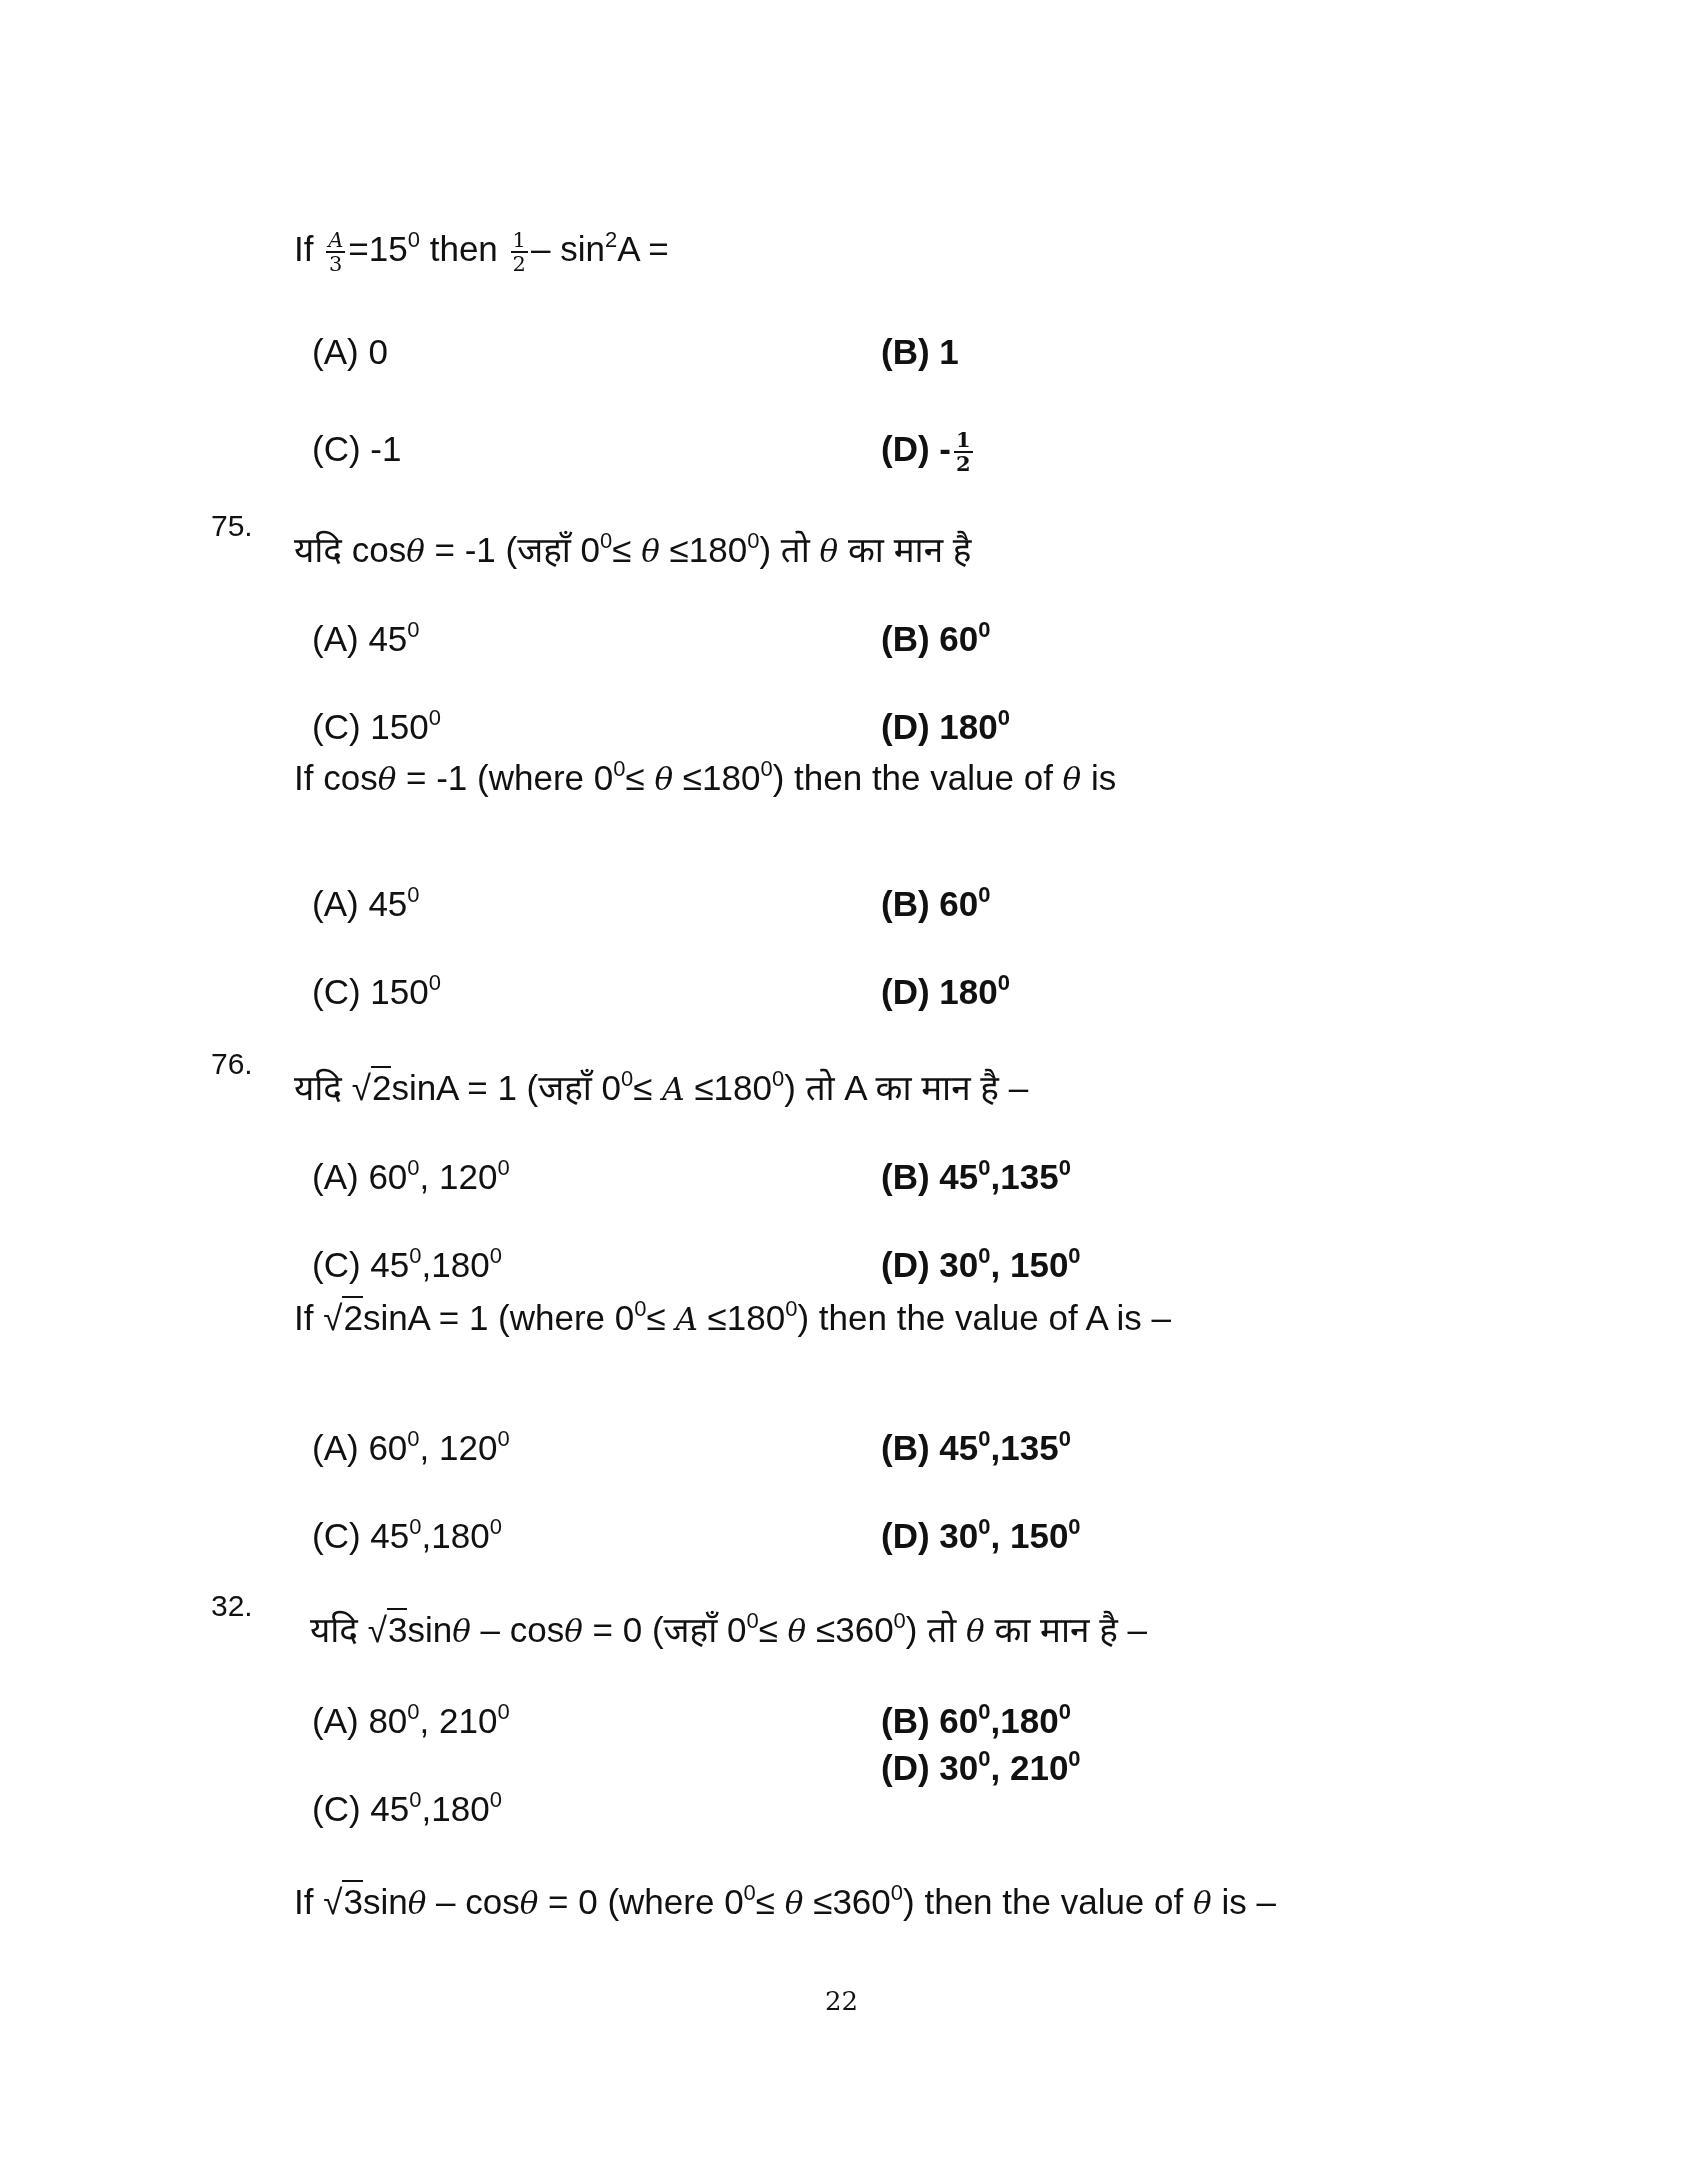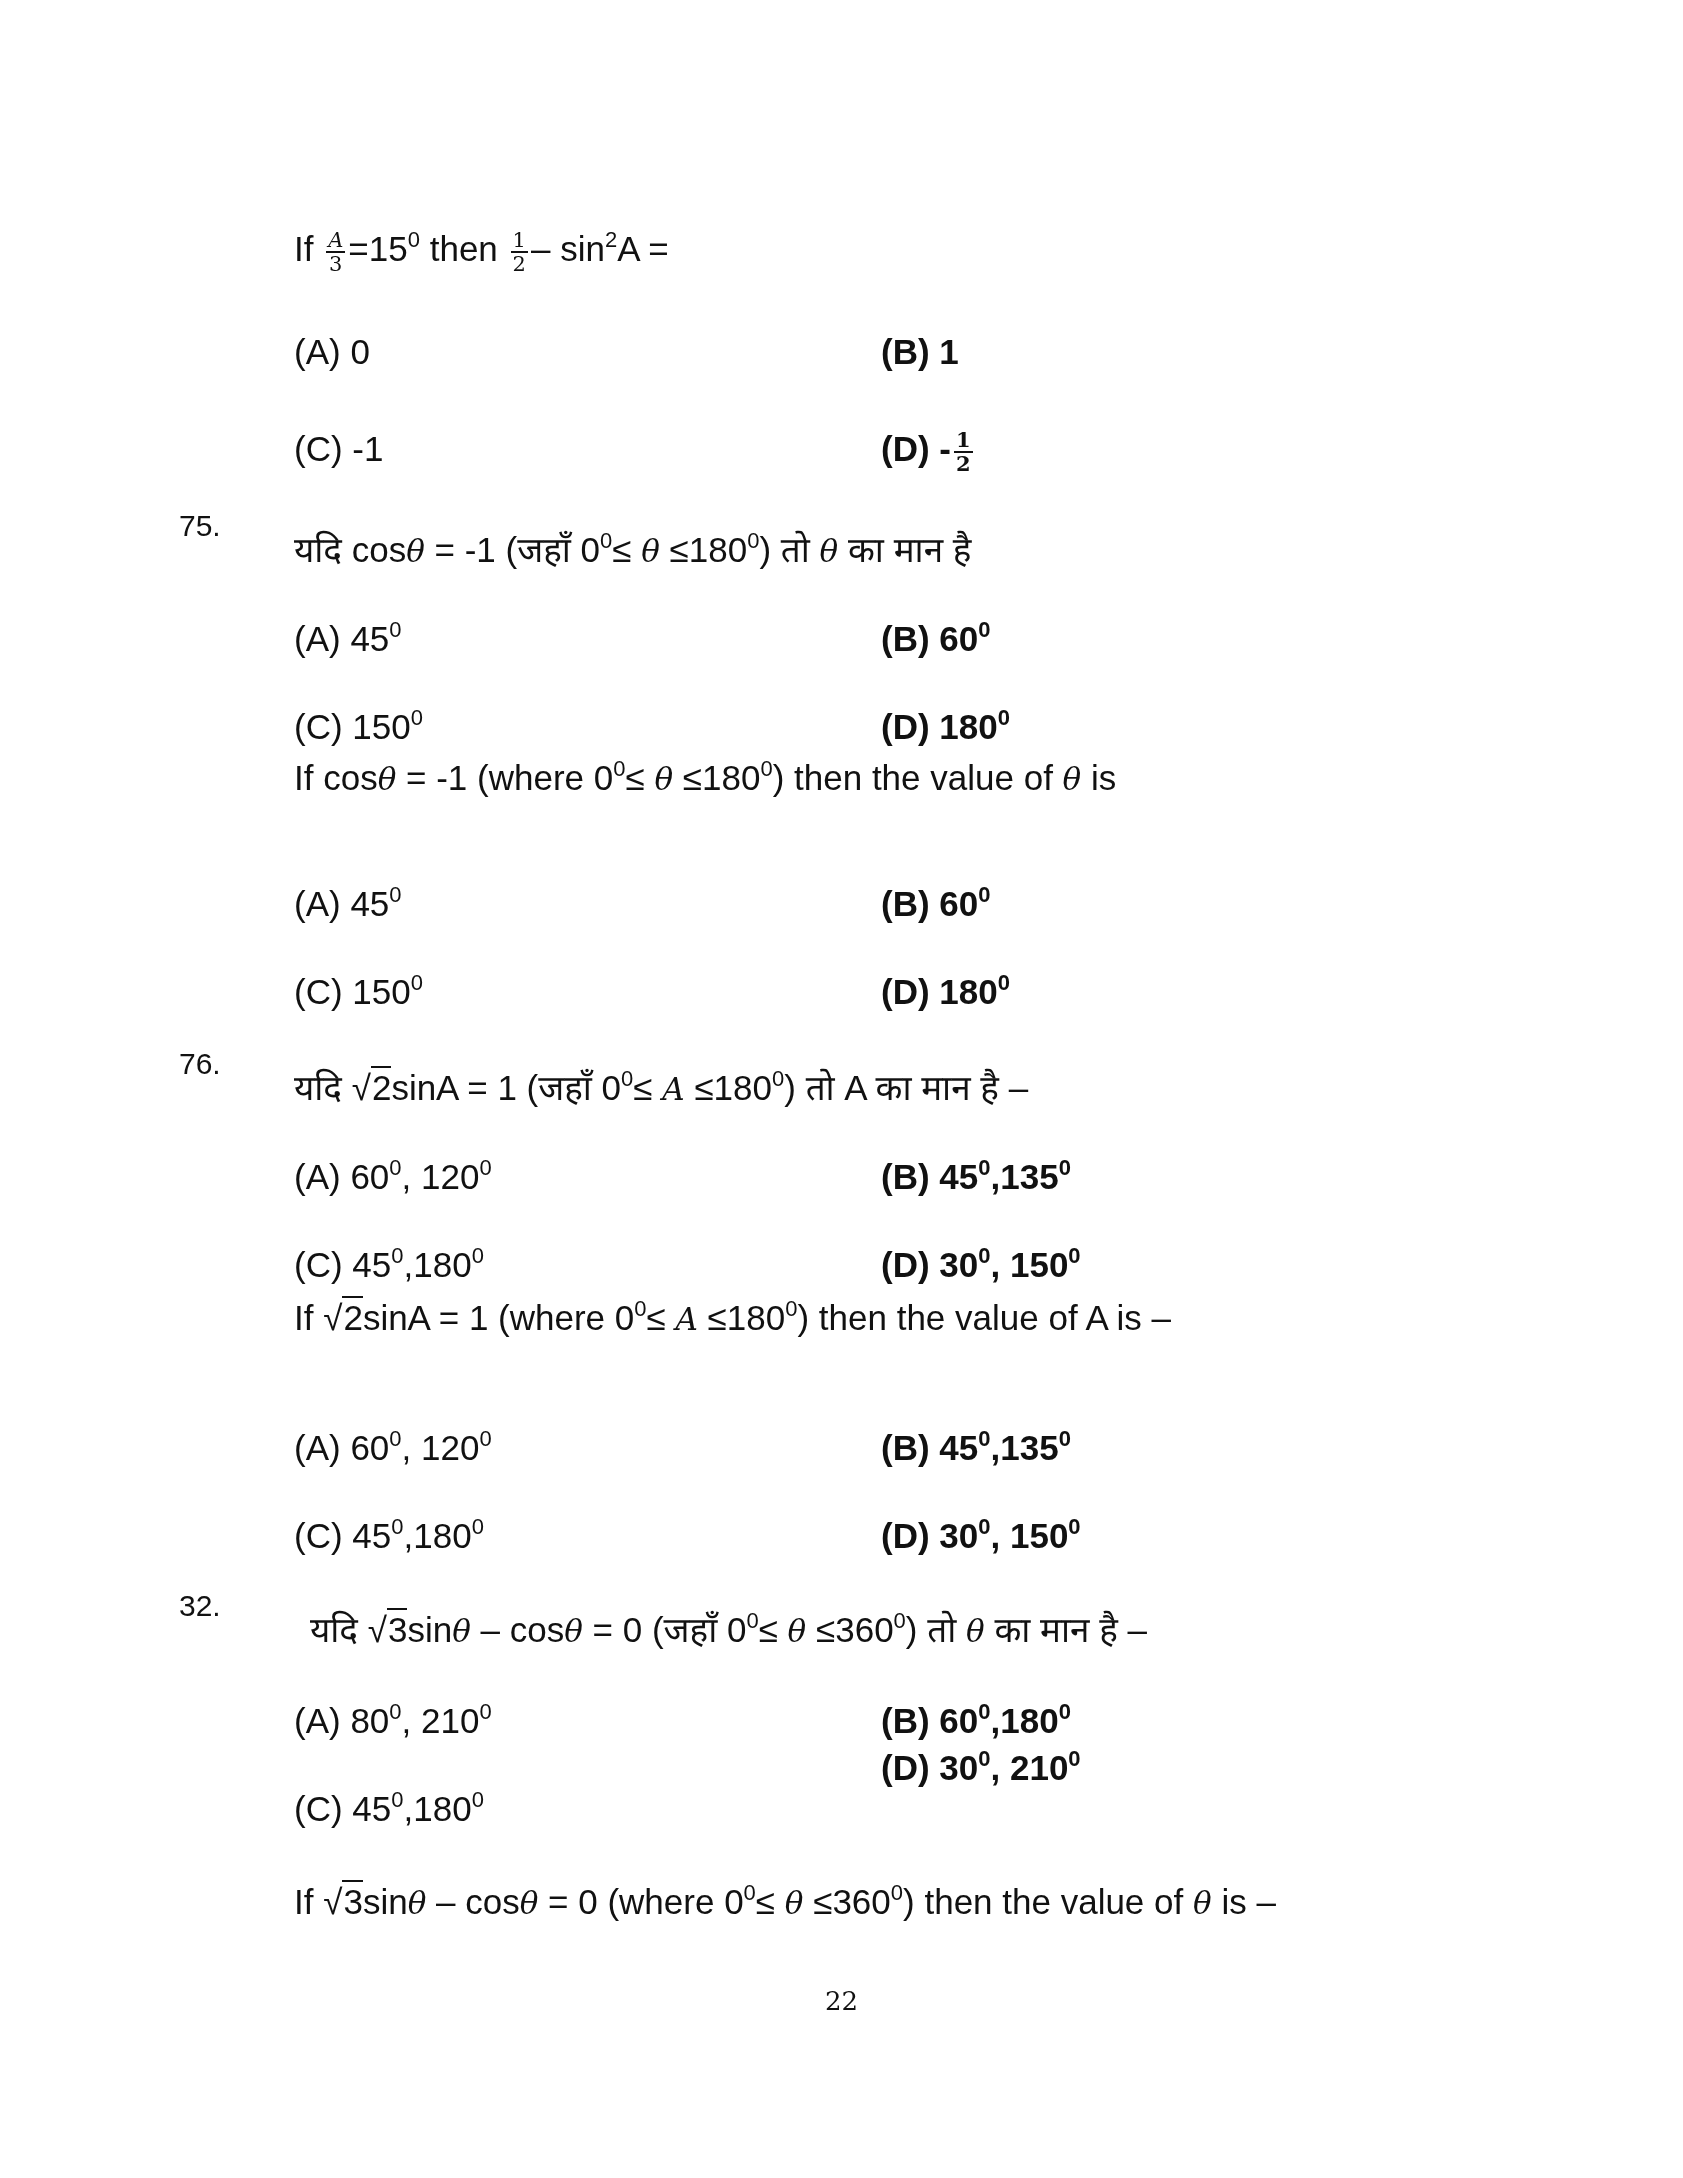--- a/index.html
+++ b/index.html
@@ -1,21 +1,21 @@
 <!DOCTYPE html>
 <html><head>
 <meta charset="utf-8">
 <style>
   html, body { margin:0; padding:0; background:#fff; }
   body { width:1683px; height:2178px; position:relative; overflow:hidden;
          font-family:"Liberation Sans", sans-serif; color:#111; }
   .line { position:absolute; font-size:35px; line-height:44px; white-space:nowrap;margin-top:24px; }
-  .num { position:absolute; left:179px; font-size:30px; line-height:44px; }
+  .num { position:absolute; left:211px; font-size:30px; line-height:44px; }
   .q { left:294px; }
-  .colA { left:294px; }
+  .colA { left:312px; }
   .colB { left:881px;font-weight:bold; }
   sup { font-size:22px; vertical-align:14px; line-height:0; }
   .it { font-family:"DejaVu Serif", serif; font-style:italic; font-size:31px; }
   .frac { display:inline-block; vertical-align:middle; text-align:center; font-family:"DejaVu Serif", serif; font-size:21px; line-height:22px; margin:0 3px; }
   .frac .n { display:block; border-bottom:2px solid #111; padding:0 2px; }
   .frac .d { display:block; }
   .sqrt { display:inline-block; }
   .sqrt .rad { border-top:2px solid #111; padding-left:1px; }
   .page-num { position:absolute; top:1986px; left:0; width:1683px; text-align:center; font-family:"DejaVu Serif", serif; font-size:26px; }
 </style>

